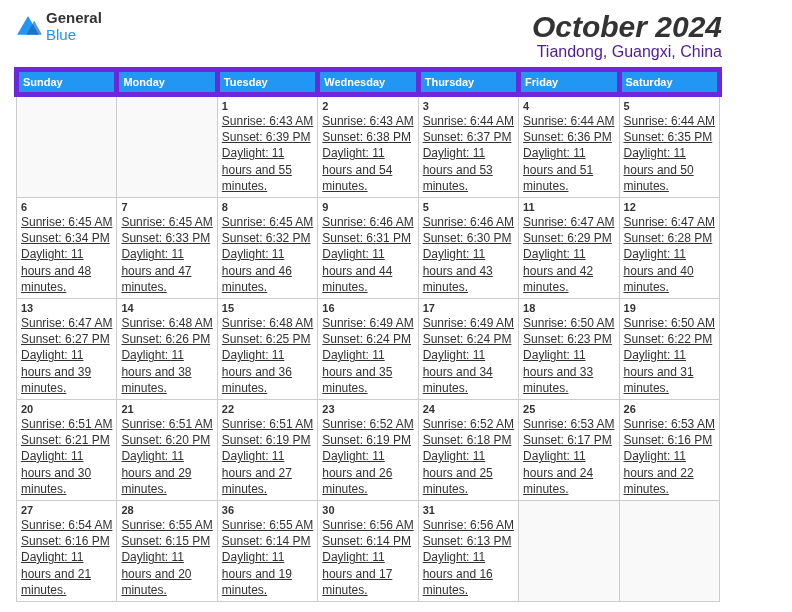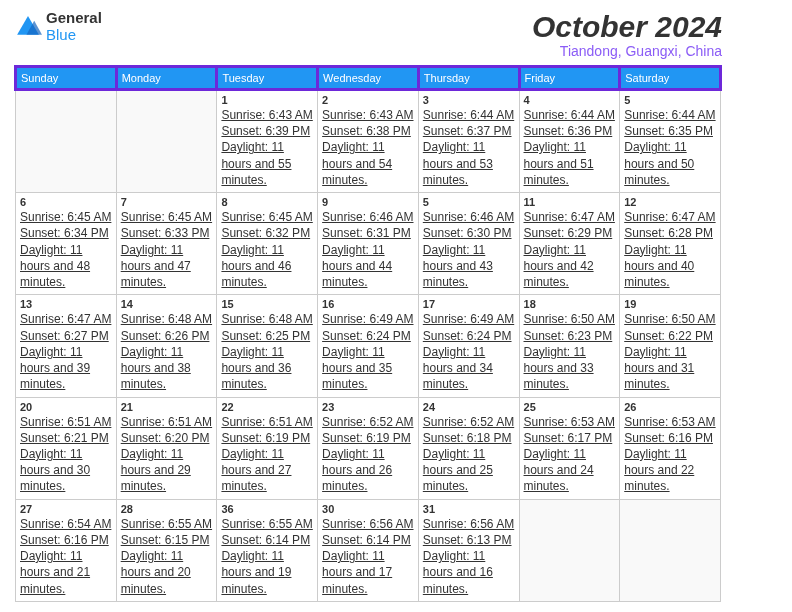--- a/index.html
+++ b/index.html
@@ -51,37 +51,37 @@
       text-align: right;
     }
     .month-title {
       font-size: 30px;
       font-weight: bold;
       color: #333;
       line-height: 1.1;
       font-style: italic;
     }
     .location {
-      font-size: 14px;
-      color: #8b5cf6;
+      font-size: 16px;
+      color: #4c1d95;
     }
     .calendar {
       flex: 1;
       border: 1px solid #ccc;
       border-collapse: collapse;
       width: 100%;
       table-layout: fixed;
     }
     .calendar th {
       background: #2196f3;
       color: #fff;
       font-size: 11px;
-      font-weight: normal;
+      font-weight: bold;
       padding: 4px 4px;
-      border: 3px solid #6d28d9;
+      border: 5px solid #6d28d9;
       text-align: left;
     }
     .calendar td {
       border: 1px solid #ccc;
       vertical-align: top;
       padding: 3px 4px;
       font-size: 9.5px;
       color: #333;
       background: #fff;
       height: 88px;

